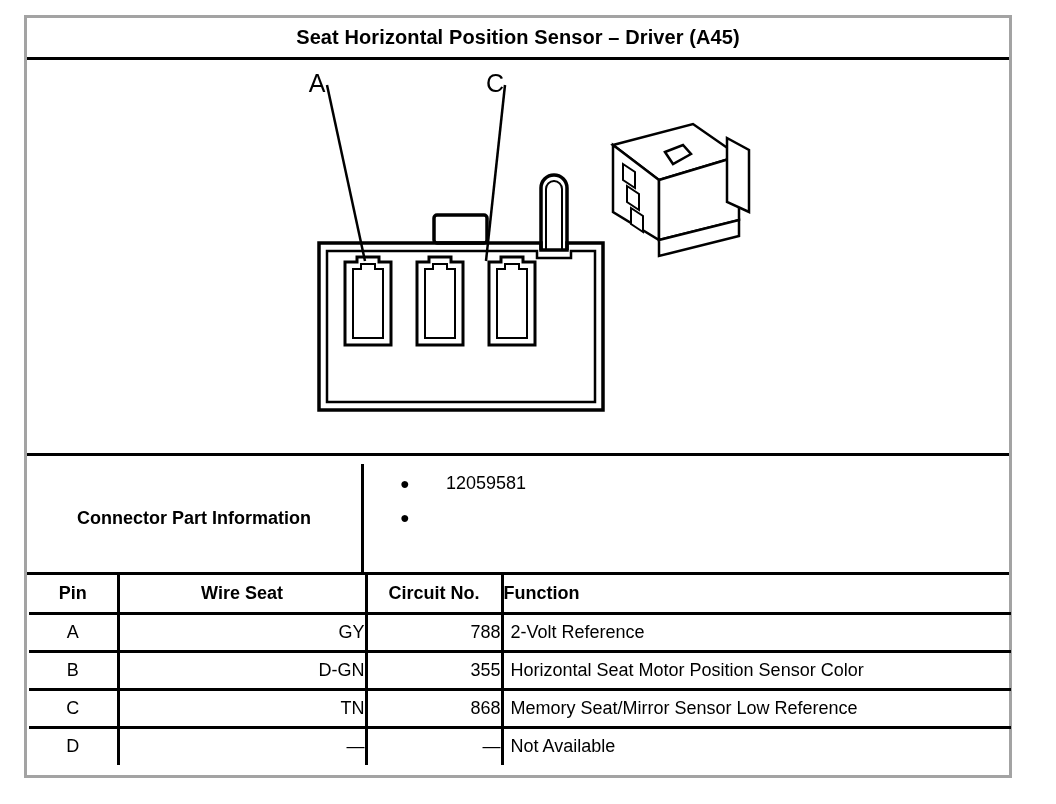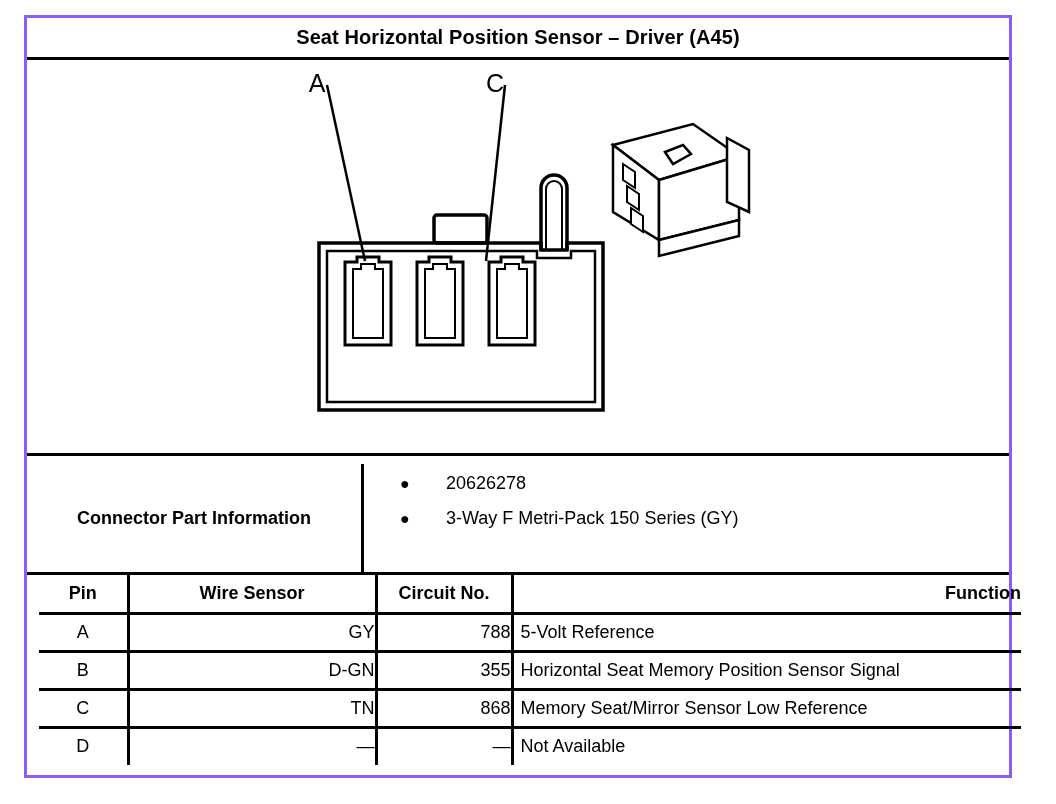--- a/index.html
+++ b/index.html
@@ -16,21 +16,21 @@
     position: relative;
     overflow: hidden;
   }
 
   #sheet {
     position: absolute;
     left: 24px;
     top: 15px;
     width: 988px;
     height: 763px;
-    border: 3px solid #8b5cf6;
+    border: 3px solid #a3a3a3;
     box-sizing: border-box;
     background: #fff;
     padding-left: 8px;
   }
 
   
   .title-bar {
     position: absolute;
     left: 0;
     top: 0;
@@ -108,21 +108,21 @@
     font-size: 16px;
     line-height: 34px;
   }
   .cpi-item-text {
     white-space: nowrap;
   }
 
   
   .pin-table {
     position: absolute;
-    left: 12px;
+    left: 2px;
     top: 557px;
     width: 100%;
     border-collapse: collapse;
     table-layout: fixed;
   }
   .pin-table td, .pin-table th {
     border-right: 3px solid #000;
     border-bottom: 3px solid #000;
     height: 38px;
     padding: 0;
@@ -222,50 +222,49 @@
     </svg>
   </div>
 
   <div class="cpi">
     <div class="cpi-label-cell">
       <span class="cpi-label-text">Connector Part Information</span>
     </div>
     <div class="cpi-list-cell">
       <div class="cpi-item">
         <span class="cpi-bullet">●</span>
-        <span class="cpi-item-text">20626278</span>
+        <span class="cpi-item-text">12059581</span>
       </div>
       <div class="cpi-item">
         <span class="cpi-bullet">●</span>
-        <span class="cpi-item-text">3-Way F Metri-Pack 150 Series (GY)</span>
       </div>
     </div>
   </div>
 
   <table class="pin-table">
     <thead>
       <tr>
         <th class="col-pin">Pin</th>
-        <th class="col-wire">Wire Sensor</th>
+        <th class="col-wire">Wire Seat</th>
         <th class="col-circuit">Circuit No.</th>
-        <th class="col-function" style="text-align:right;padding-left:0 !important;">Function</th>
+        <th class="col-function" style="text-align:left;padding-left:0 !important;">Function</th>
       </tr>
     </thead>
     <tbody>
       <tr>
         <td class="col-pin">A</td>
         <td class="col-wire">GY</td>
         <td class="col-circuit">788</td>
-        <td class="col-function">5-Volt Reference</td>
+        <td class="col-function">2-Volt Reference</td>
       </tr>
       <tr>
         <td class="col-pin">B</td>
         <td class="col-wire">D-GN</td>
         <td class="col-circuit">355</td>
-        <td class="col-function">Horizontal Seat Memory Position Sensor Signal</td>
+        <td class="col-function">Horizontal Seat Motor Position Sensor Color</td>
       </tr>
       <tr>
         <td class="col-pin">C</td>
         <td class="col-wire">TN</td>
         <td class="col-circuit">868</td>
         <td class="col-function">Memory Seat/Mirror Sensor Low Reference</td>
       </tr>
       <tr>
         <td class="col-pin">D</td>
         <td class="col-wire">—</td>

